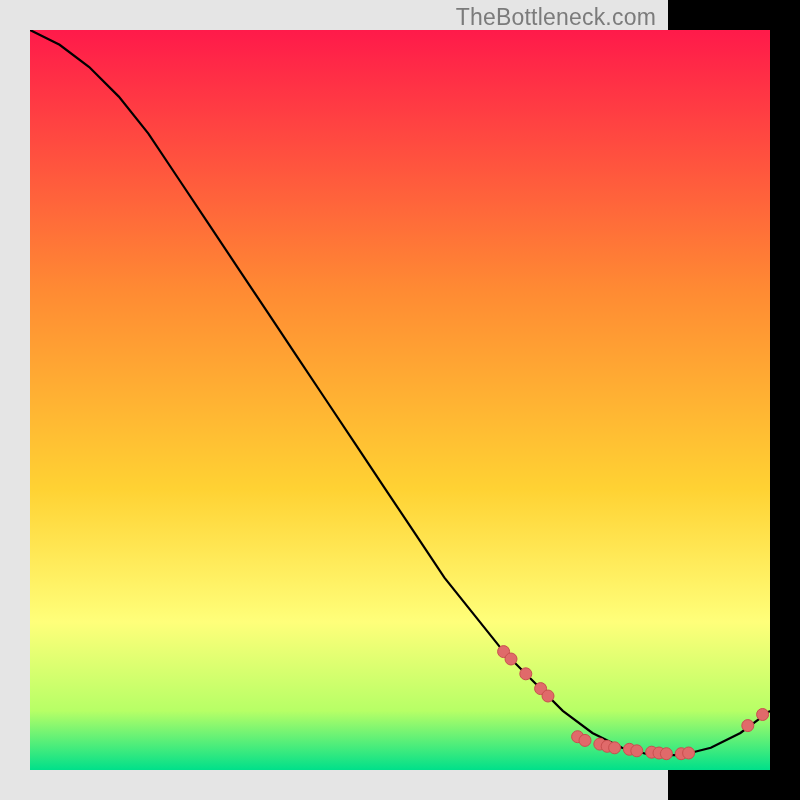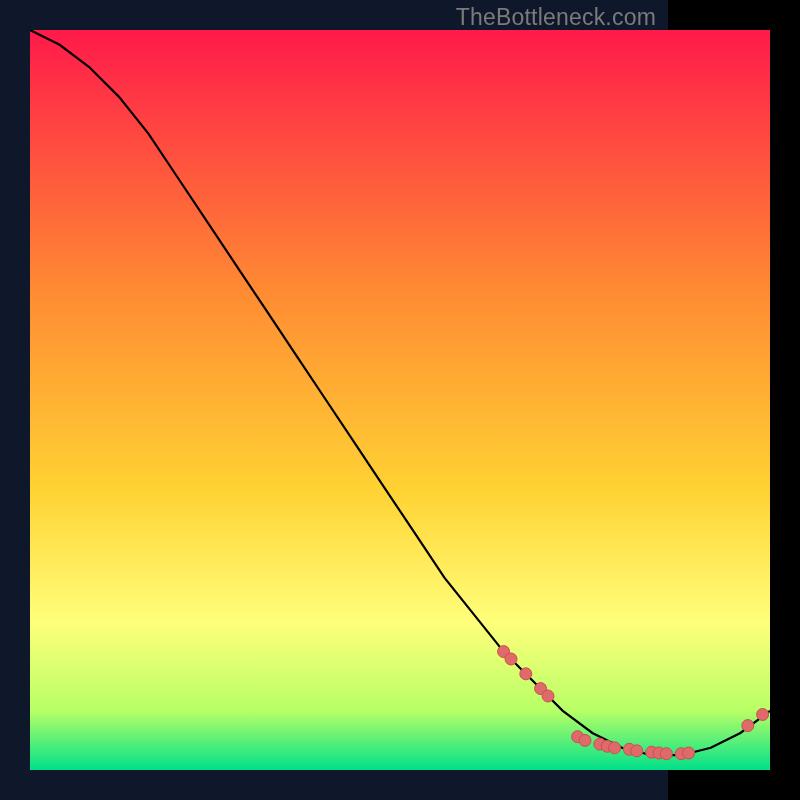--- a/index.html
+++ b/index.html
@@ -8,21 +8,21 @@
     background: #000;
     width: 800px;
     height: 800px;
     overflow: hidden;
     font-family: Arial, Helvetica, sans-serif;
   }
   .frame {
     position: relative;
     width: 668px;
     height: 800px;
-    background: #0f172a;
+    background: #e5e5e5;
   }
   .watermark {
     position: absolute;
     top: 4px;
     right: 12px;
     color: #7b7b7b;
     font-size: 23px;
     font-weight: 400;
     letter-spacing: 0.2px;
     user-select: none;

